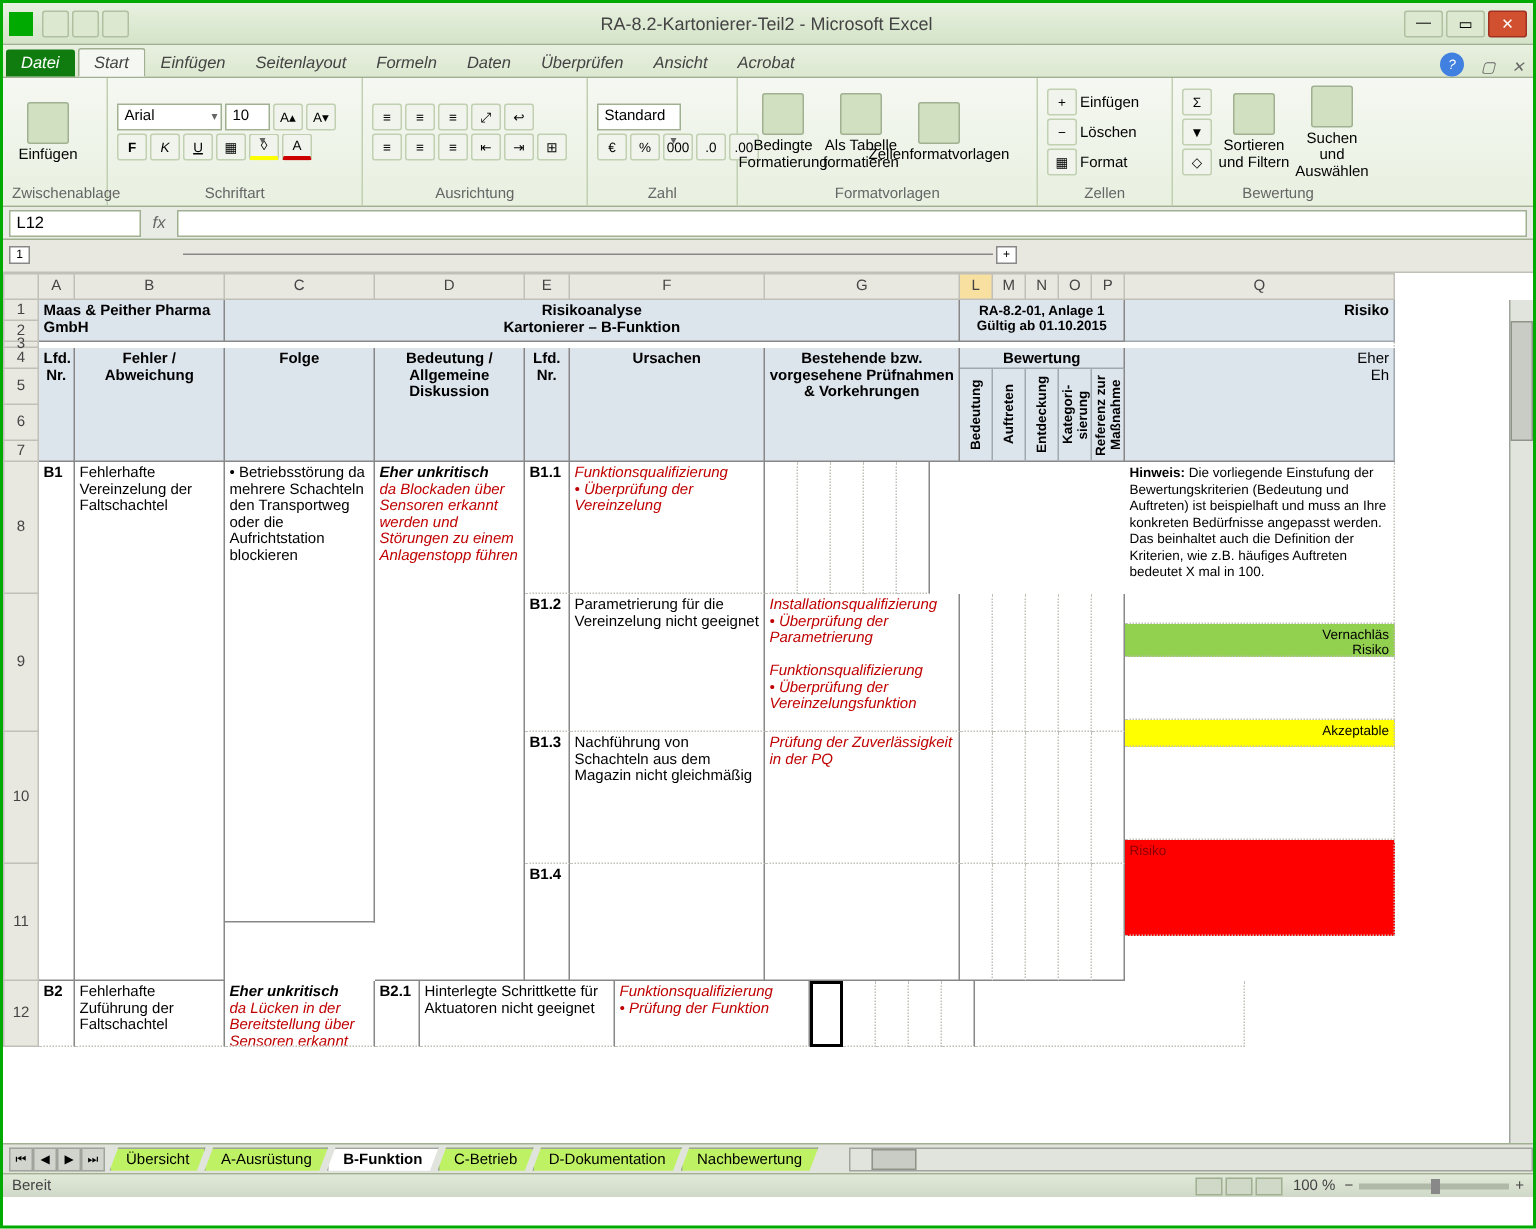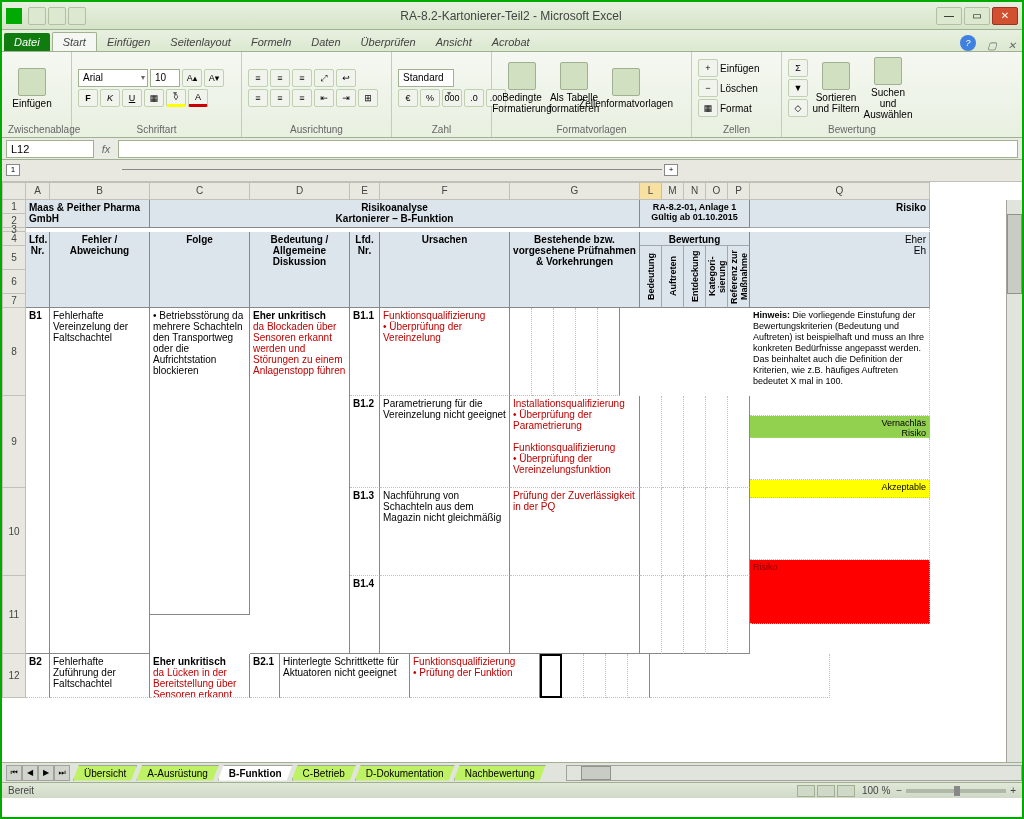--- a/index.html
+++ b/index.html
@@ -58,21 +58,21 @@
 
 .grid { position: absolute; left: 24px; top: 40px; }
 .grow { display: flex; }
 .cell { border-right: 1px dotted #c0c0b8; border-bottom: 1px dotted #c0c0b8; padding: 2px 3px; font-size: 10px; overflow: hidden; background: #fff; }
 .cell.hdr { background: #dce4ec; font-weight: bold; text-align: center; border-right: 1px solid #a0a8b0; border-bottom: 1px solid #a0a8b0; }
 .cell.hdr2 { background: #dce4ec; text-align: center; border-right: 1px solid #a0a8b0; border-bottom: 1px solid #a0a8b0; }
 .cell.solid-b { border-bottom: 1px solid #888; }
 .cell.solid-r { border-right: 1px solid #888; }
 .vtxt { writing-mode: vertical-rl; transform: rotate(180deg); font-size: 9px; text-align: center; width: 100%; height: 100%; display: flex; align-items: center; justify-content: center; }
 .red { color: #c00000; }
-.ital { }
+.ital { font-style: italic; }
 .green-bg { background: #92d050 !important; }
 .yellow-bg { background: #ffff00 !important; }
 .red-bg { background: #ff0000 !important; }
 .sel-cell { border: 2px solid #000 !important; position: relative; }
 
 
 .sheettabs { position: absolute; bottom: 16px; left: 0; right: 0; height: 20px; background: #e0e4dc; border-top: 1px solid #a0b090; display: flex; align-items: center; }
 .sheettabs .nav { display: flex; gap: 0; margin: 0 4px; }
 .sheettabs .nbtn { width: 16px; height: 16px; background: #d0d4cc; border: 1px solid #a0a49c; font-size: 8px; text-align: center; line-height: 14px; }
 .stab { padding: 2px 10px; background: #bef264; border: 1px solid #a0a49c; border-bottom: none; font-size: 10px; margin-left: -1px; clip-path: polygon(6px 0, 100% 0, calc(100% - 6px) 100%, 0 100%); }

